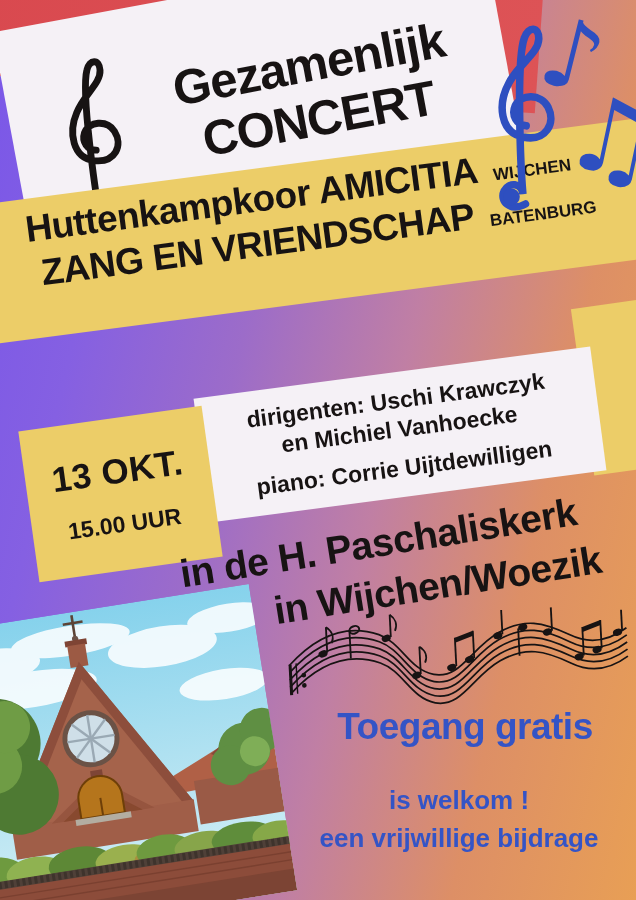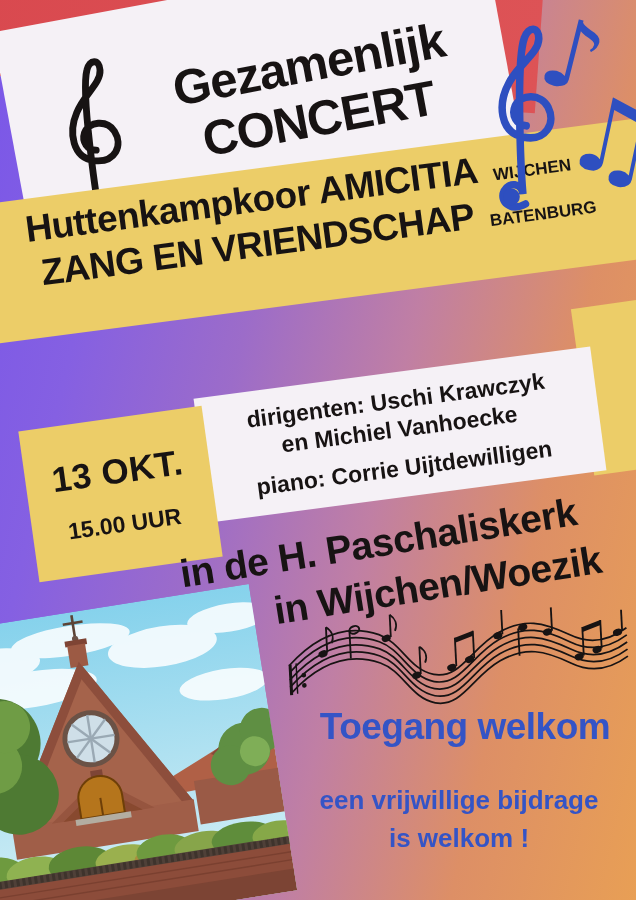--- a/index.html
+++ b/index.html
@@ -169,24 +169,24 @@
         <path d="M188.6,48 V21"></path>
       <path d="M217.6,26 V2"></path>
         <path d="M233.4,21 V48"></path>
       <path d="M266.6,25 V2"></path>
       <path d="M296.6,51 V23"></path>
         <path d="M314.6,45 V17"></path>
       <path d="M335.6,29 V8"></path>
     </g>
   </svg>
 
-  <div class="abs admission">Toegang welkom</div>
+  <div class="abs admission">Toegang gratis</div>
   <div class="abs donation">
+    <div>is welkom !</div>
     <div>een vrijwillige bijdrage</div>
-    <div>is welkom !</div>
   </div>
 
   <div class="abs photo">
     <svg width="330" height="310" viewBox="0 0 330 310" preserveAspectRatio="none">
       <defs>
         <linearGradient id="skyg" x1="0" y1="0" x2="0" y2="1">
           <stop offset="0" stop-color="#86d2ec"></stop>
             <stop offset="1" stop-color="#d8f0f6"></stop>
         </linearGradient>
       </defs>

